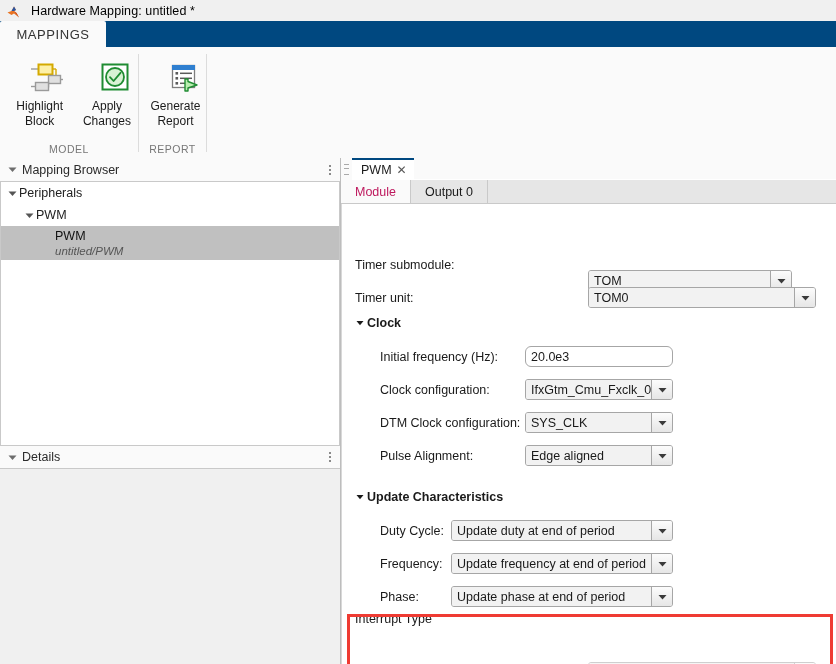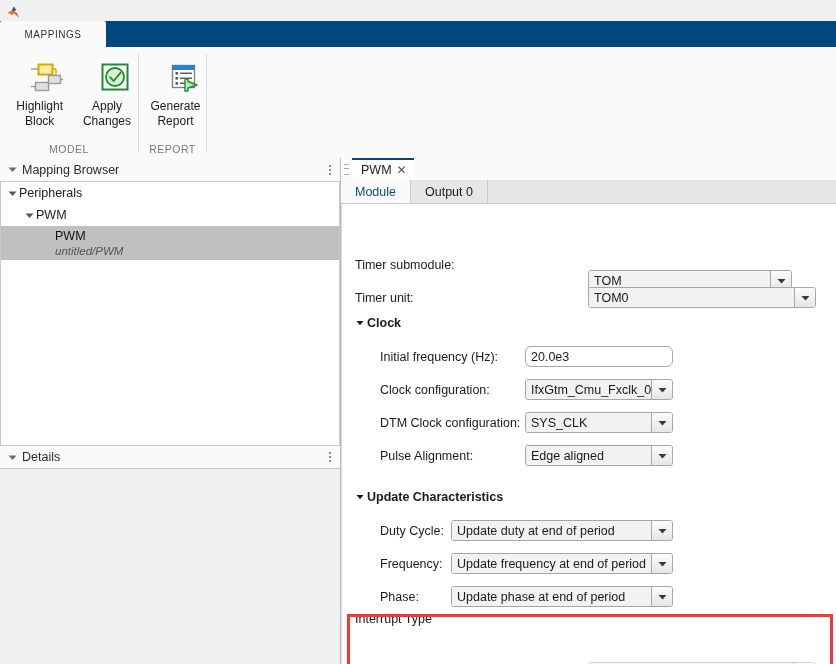--- a/index.html
+++ b/index.html
@@ -26,21 +26,21 @@
   .title-text { font-size: 12.5px; color:#000; letter-spacing:0.1px; }
 
   
   .tabstrip {
     height: 26px; background:#004880;
     display:flex; align-items:flex-end; position:relative;
   }
   .ribbon-tab {
     height: 26px; min-width: 106px; background:#fafafa;
     display:flex; align-items:center; justify-content:center;
-    font-size:10px; color:#3a3a3a; letter-spacing:.55px;
+    font-size:13px; color:#3a3a3a; letter-spacing:.55px;
     border-top-left-radius:2px; border-top-right-radius:2px;
     box-sizing:border-box;
   }
   .ribbon-tab.active { background:#fafafa; color:#333; }
 
   
   .ribbon {
     height: 111px; background:#fafafa; position:relative;
     border-bottom:1px solid #c8c8c8;
     display:flex; align-items:stretch;
@@ -117,21 +117,21 @@
 
   .subtabbar {
     height:23px; background:#e6e6e6; display:flex; align-items:stretch;
     border-bottom:1px solid #c9c9c9; flex:0 0 auto;
   }
   .subtab {
     display:flex; align-items:center; justify-content:center;
     padding:0 14px; font-size:12.5px; color:#1a1a1a;
     border-right:1px solid #c9c9c9; box-sizing:border-box;
   }
-  .subtab.active { background:#fafafa; color:#0c4a6e; }
+  .subtab.active { background:#fafafa; color:#be185d; }
   .subtabbar .sfiller { flex:1; }
 
   .form {
     flex:1 1 auto; background:#fff; position:relative; overflow:hidden;
     border-left:1px solid #d8d8d8; box-sizing:border-box;
   }
 
   .row { display:flex; align-items:center; position:absolute; }
   .lbl { font-size:12.5px; color:#1a1a1a; }
 
@@ -176,20 +176,21 @@
 <body>
 
 <div class="app">
 
   <div class="titlebar">
     <svg class="ml-logo" viewBox="0 0 34 28">
       <path d="M1 17 L9 14 L14 5 L18 12 L14 14 L19 18 L24 27 L14 19 L9 22 Z" fill="#e87424"></path>
       <path d="M14 5 L18 12 L14 14 L9 14 Z" fill="#2a55a0"></path>
       <path d="M14 14 L19 18 L24 27 L17 18 Z" fill="#c2421a"></path>
     </svg>
+    <span class="title-text">Hardware Mapping: untitled *</span>
   </div>
 
   <div class="tabstrip">
     <div class="ribbon-tab active">
       <span>MAPPINGS</span>
     </div>
   </div>
 
   <div class="ribbon">
 

